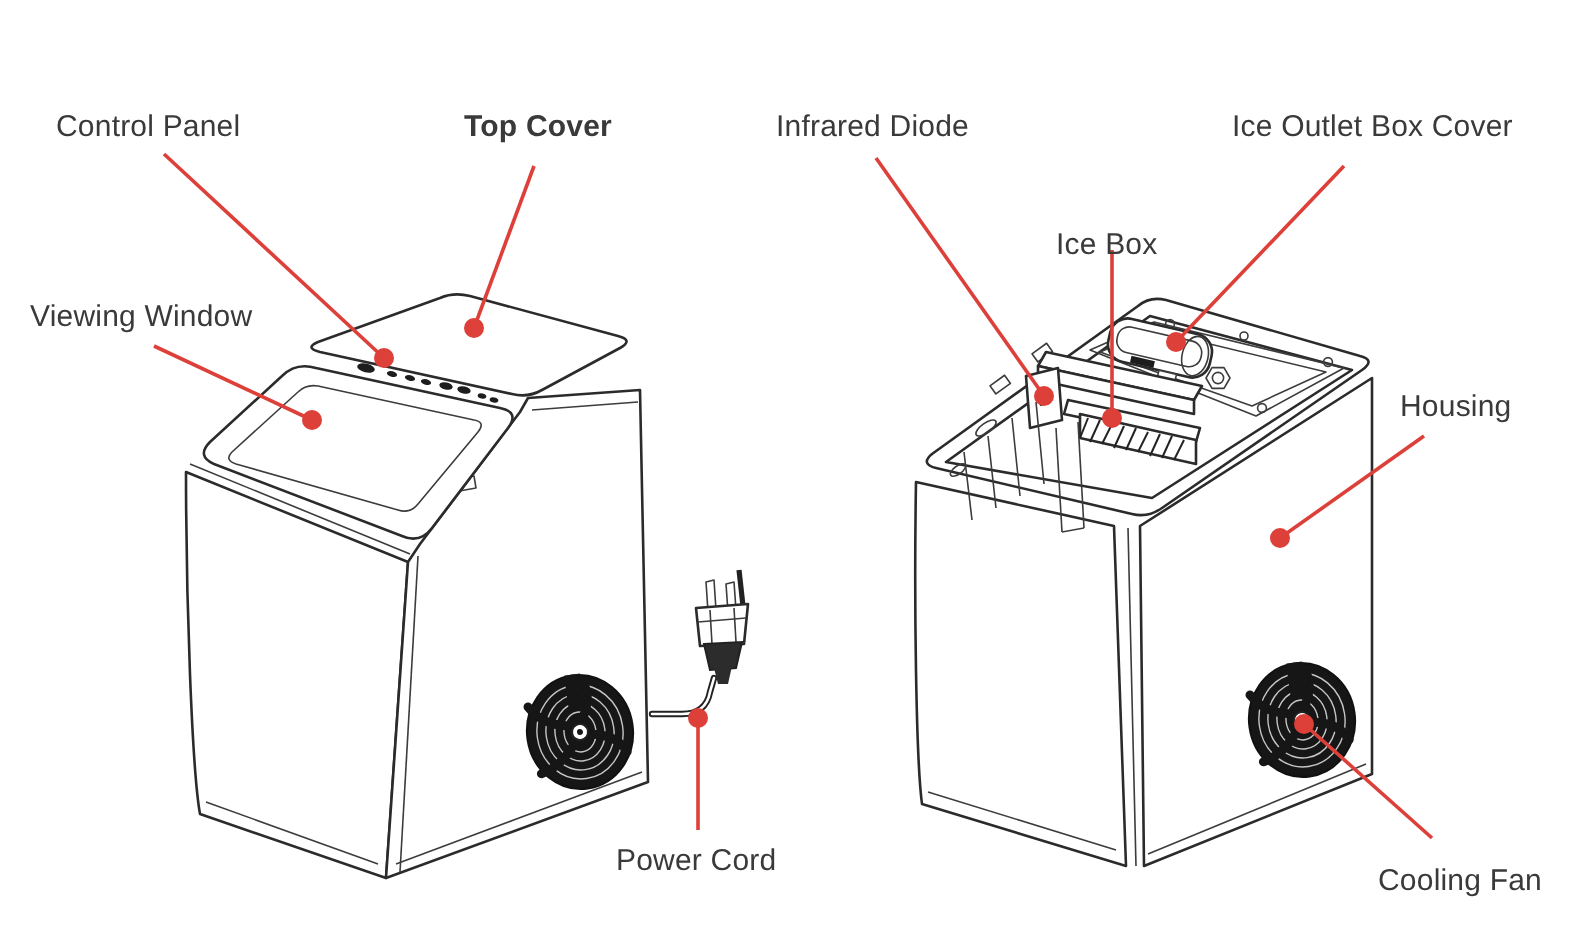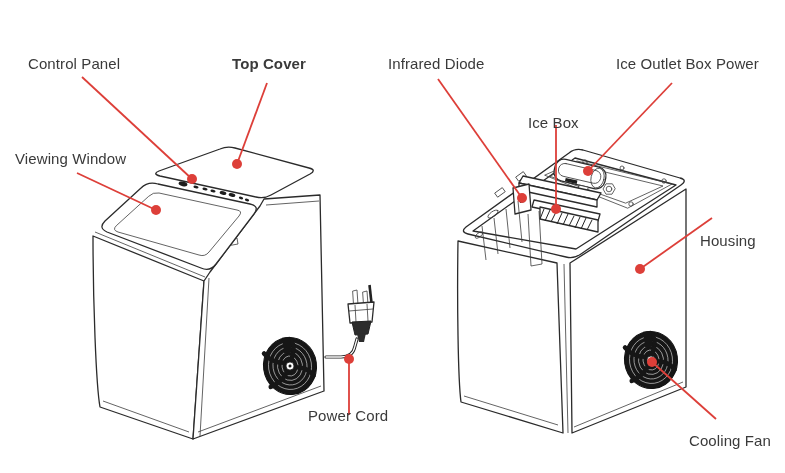--- a/index.html
+++ b/index.html
@@ -189,18 +189,18 @@
       <circle cx="349" cy="359" r="5"></circle>
       <circle cx="652" cy="362" r="5"></circle>
     </g>
   </svg>
 
   <div class="lbl" style="left:28px;top:56px;">Control Panel</div>
   <div class="lbl" style="left:232px;top:56px;font-weight:bold;">Top Cover</div>
   <div class="lbl" style="left:15px;top:151px;">Viewing Window</div>
   <div class="lbl" style="left:388px;top:56px;">Infrared Diode</div>
   <div class="lbl" style="left:528px;top:98px;margin-top:17px;">Ice Box</div>
-  <div class="lbl" style="left:616px;top:56px;">Ice Outlet Box Power</div>
-  <div class="lbl" style="left:700px;top:196px;margin-top:37px;">Housing</div>
-  <div class="lbl" style="left:308px;top:408px;">Power Cord</div>
+  <div class="lbl" style="left:616px;top:56px;">Ice Outlet Box Cover</div>
+  <div class="lbl" style="left:700px;top:196px;">Housing</div>
+  <div class="lbl" style="left:308px;top:423px;">Power Cord</div>
   <div class="lbl" style="left:689px;top:433px;">Cooling Fan</div>
 
 </div>
 
 </body></html>

